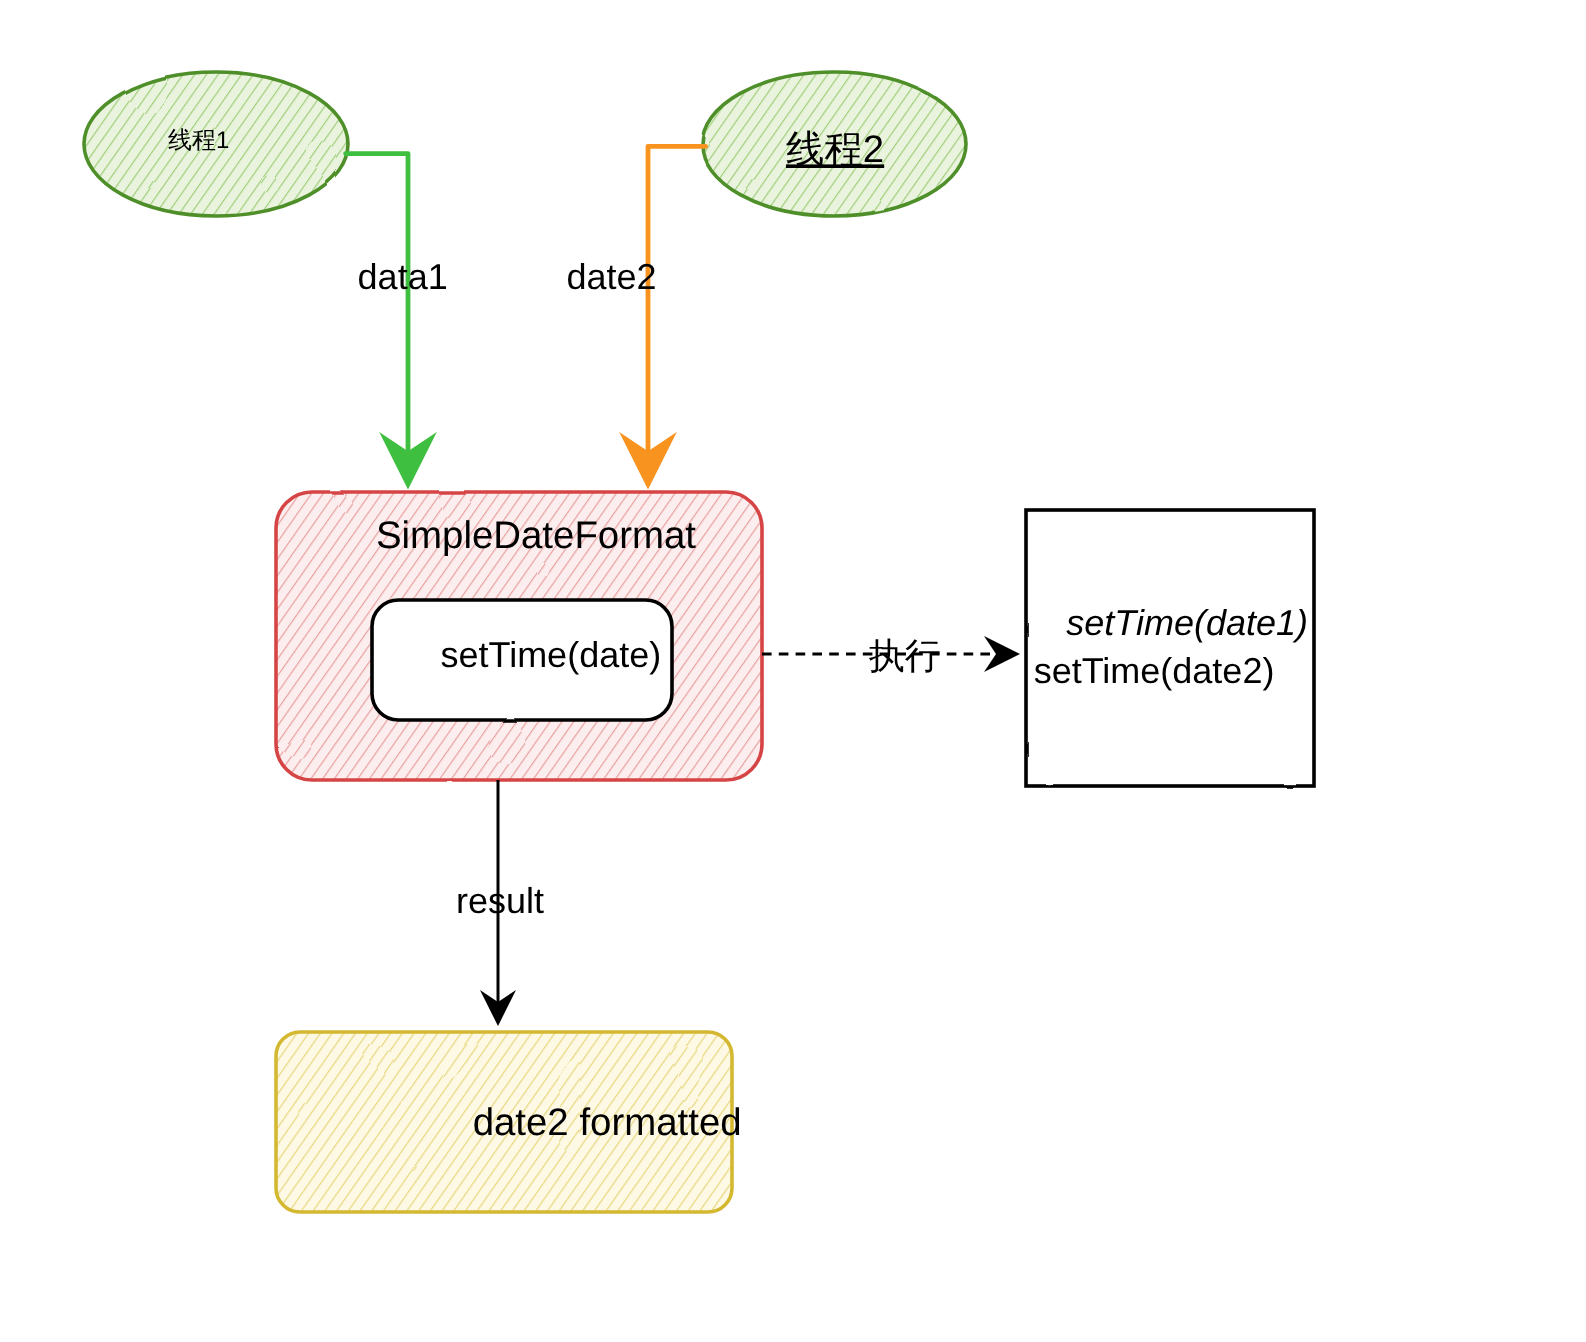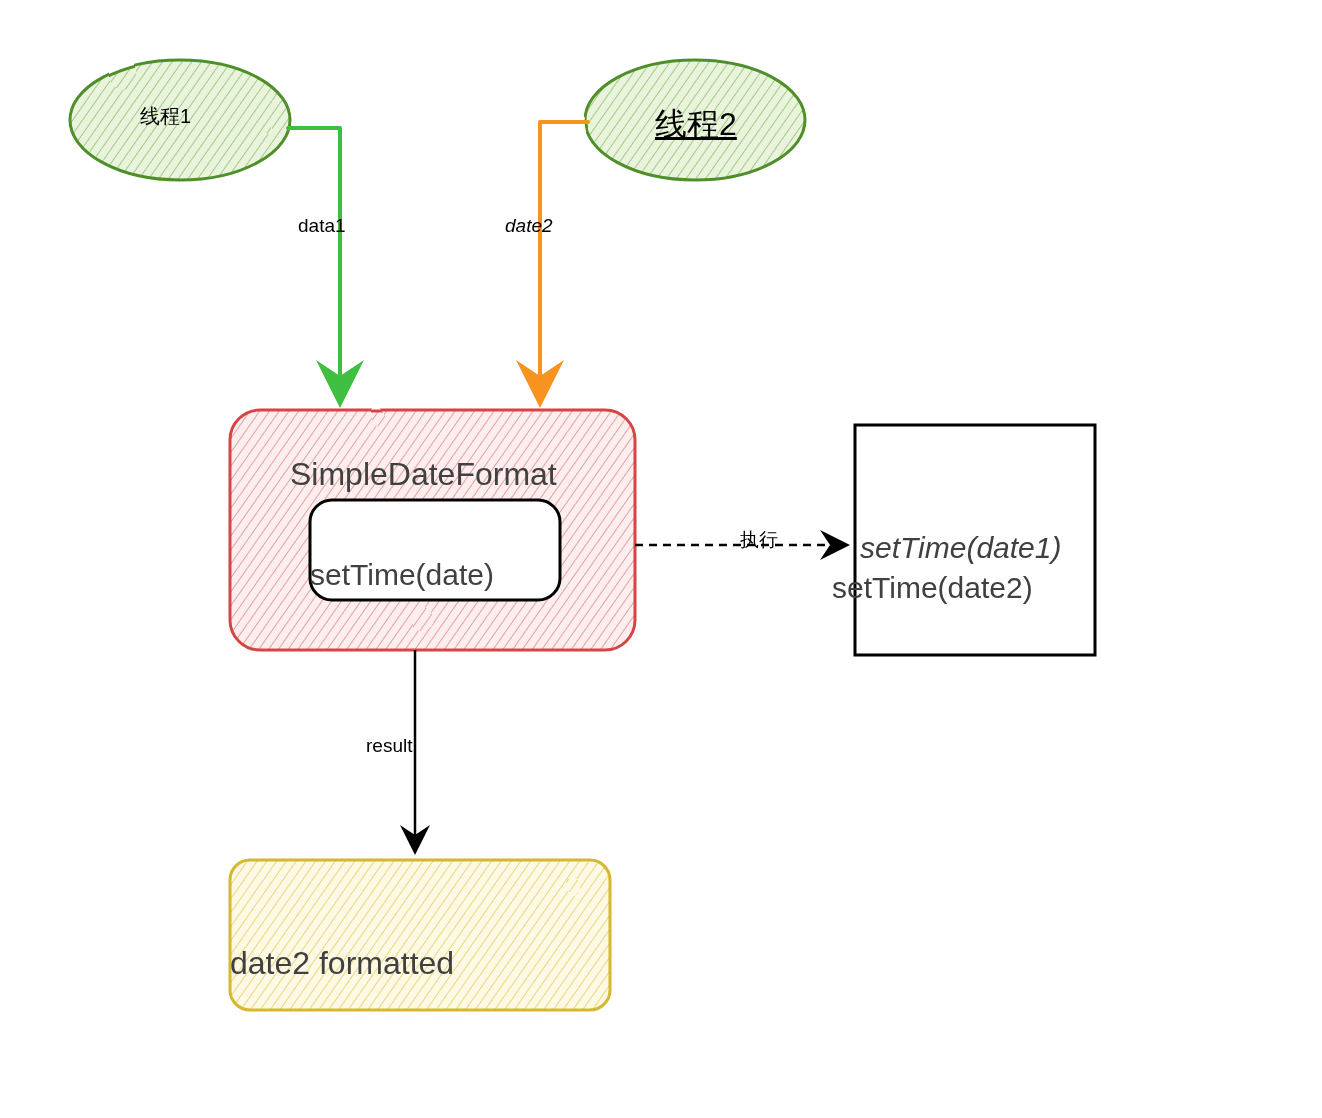--- a/index.html
+++ b/index.html
@@ -11,29 +11,28 @@
     font-family: "Comic Sans MS", "Segoe Script", cursive, sans-serif;
     position: relative;
   }
   svg {
     position: absolute;
     top: 0;
     left: 0;
   }
   .label {
     position: absolute;
-    font-size: 19px;
+    font-size: 30px;
     color: #000;
     white-space: nowrap;
   }
   .box-label {
     font-size: 30px;
-    color: #404040;
-    text-align: left;
-    margin-top: 28px;
+    color: #000000;
+    text-align: right;
   }
 </style>
 </head>
 <body>
 
 <svg width="1322" height="1118" viewBox="0 0 1322 1118">
   <defs>
 
     <pattern id="hatch-green" patternUnits="userSpaceOnUse" width="8" height="8" patternTransform="rotate(35)">
       <rect width="8" height="8" fill="#eaf3de"></rect>
@@ -105,25 +104,25 @@
 
   <g filter="url(#rough)">
     <rect x="230" y="860" width="380" height="150" rx="20" ry="20" fill="url(#hatch-yellow)" stroke="#d4b830" stroke-width="3"></rect>
   </g>
 </svg>
 
 <div class="label" style="left:140px; top:103px; font-size:20px;">线程1</div>
 <div class="label" style="left:655px; top:103px; font-size:32px;text-decoration:underline;">线程2</div>
 
 <div class="label" style="left:298px; top:215px;">data1</div>
-<div class="label" style="left:505px; top:215px;font-style:italic;">date2</div>
+<div class="label" style="left:472px; top:215px;">date2</div>
 
 <div class="label box-label" style="left:290px; top:428px; width:290px; font-size:32px;">SimpleDateFormat</div>
 <div class="label box-label" style="left:310px; top:530px; width:241px;">setTime(date)</div>
 
-<div class="label" style="left:740px; top:527px;">执行</div>
+<div class="label" style="left:724px; top:527px;">执行</div>
 
 <div class="label box-label" style="left:860px; top:500px; width:230px; line-height:1.35;font-style:italic;">setTime(date1)</div>
 <div class="label box-label" style="left:832px; top:540px; width:230px; line-height:1.35;">setTime(date2)</div>
 
-<div class="label" style="left:366px; top:735px;text-align:center;">result</div>
+<div class="label" style="left:380px; top:735px;text-align:center;">result</div>
 
 <div class="label box-label" style="left:230px; top:917px; width:388px; font-size:32px;">date2 formatted</div>
 
 </body></html>

